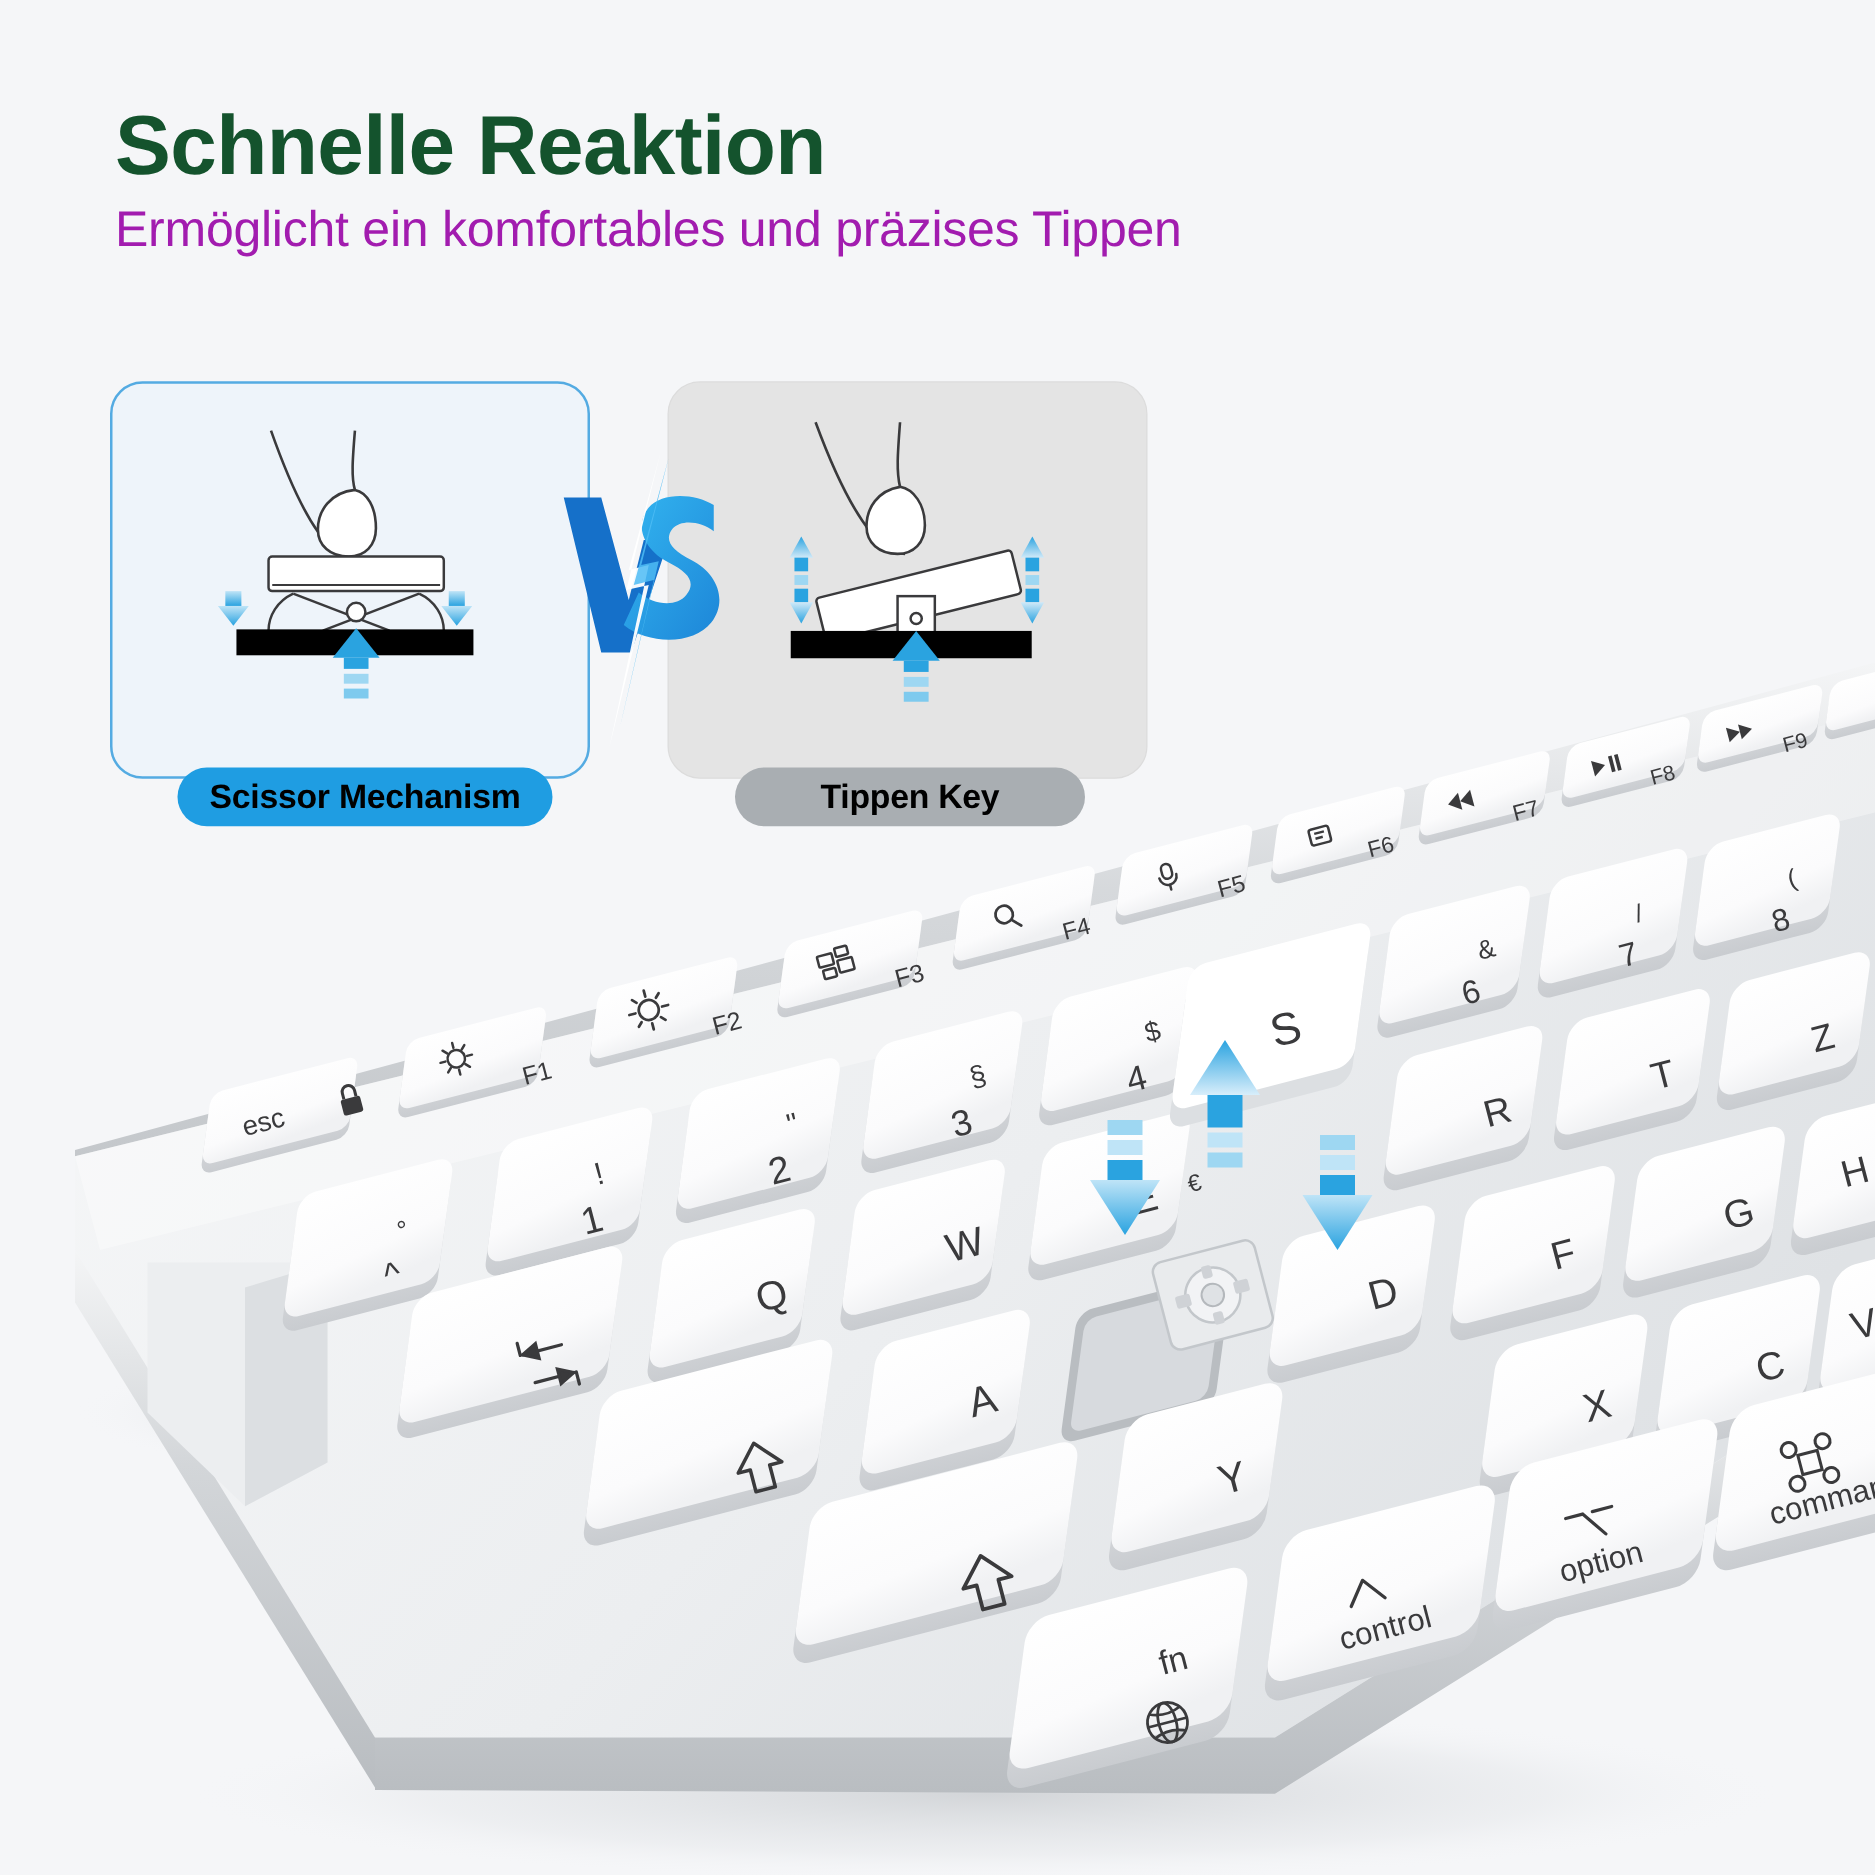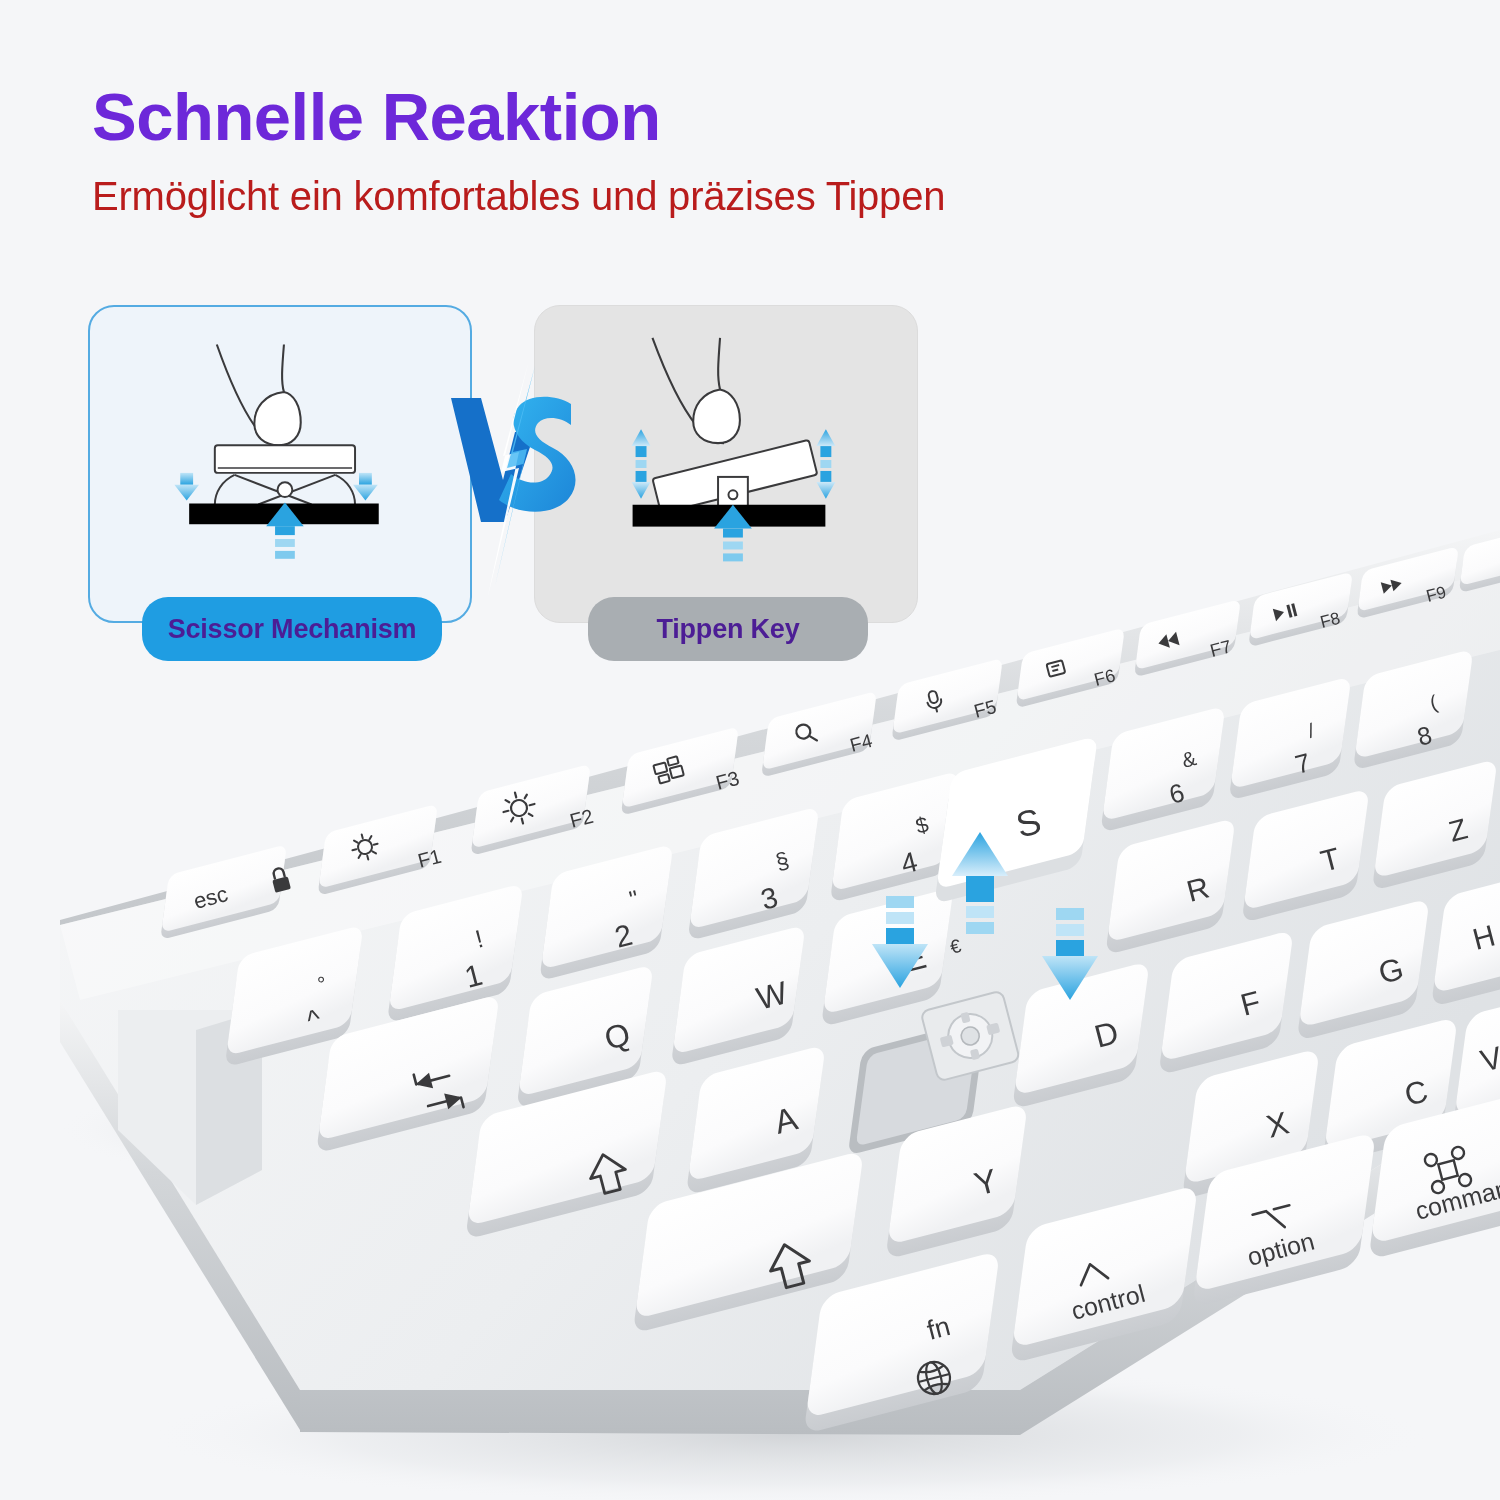--- a/index.html
+++ b/index.html
@@ -9,30 +9,30 @@
     font-family: "Liberation Sans", sans-serif;
     position: relative;
     overflow: hidden;
   }
 
   
   #headline-block { position: absolute; left: 92px; top: 82px; }
   #page-title {
     font-size: 67px;
     font-weight: 700;
-    color: #6d28d9;
+    color: #14532d;
     letter-spacing: -0.5px;
     line-height: 1.05;
     white-space: nowrap;
   }
   #page-subtitle {
-    margin-top: 22px;
+    margin-top: 10px;
     font-size: 40px;
     font-weight: 400;
-    color: #b91c1c;
+    color: #a21caf;
     letter-spacing: -0.2px;
     white-space: nowrap;
   }
 
   
   #comparison-section {
     position: absolute;
     left: 88px; top: 305px;
     width: 800px; height: 330px;
   }
@@ -51,26 +51,26 @@
     left: 446px;
     background: #e4e4e4;
     border: 1px solid #dcdcdc;
   }
   .panel-figure { position: absolute; inset: 0; }
   .panel-figure svg { width: 100%; height: 100%; display: block; }
 
   .panel-badge {
     position: absolute;
     bottom: -26px;
-    height: 64px;
+    height: 47px;
     border-radius: 26px;
     display: flex; align-items: center; justify-content: center;
     font-size: 27px;
     font-weight: 700;
-    color: #4c1d95;
+    color: #000000;
     letter-spacing: -0.2px;
     white-space: nowrap;
     z-index: 4;
   }
   #badge-scissor {
     left: 54px; width: 300px;
     background: #1f9de2;
   }
   #badge-regular {
     left: 500px; width: 280px;

